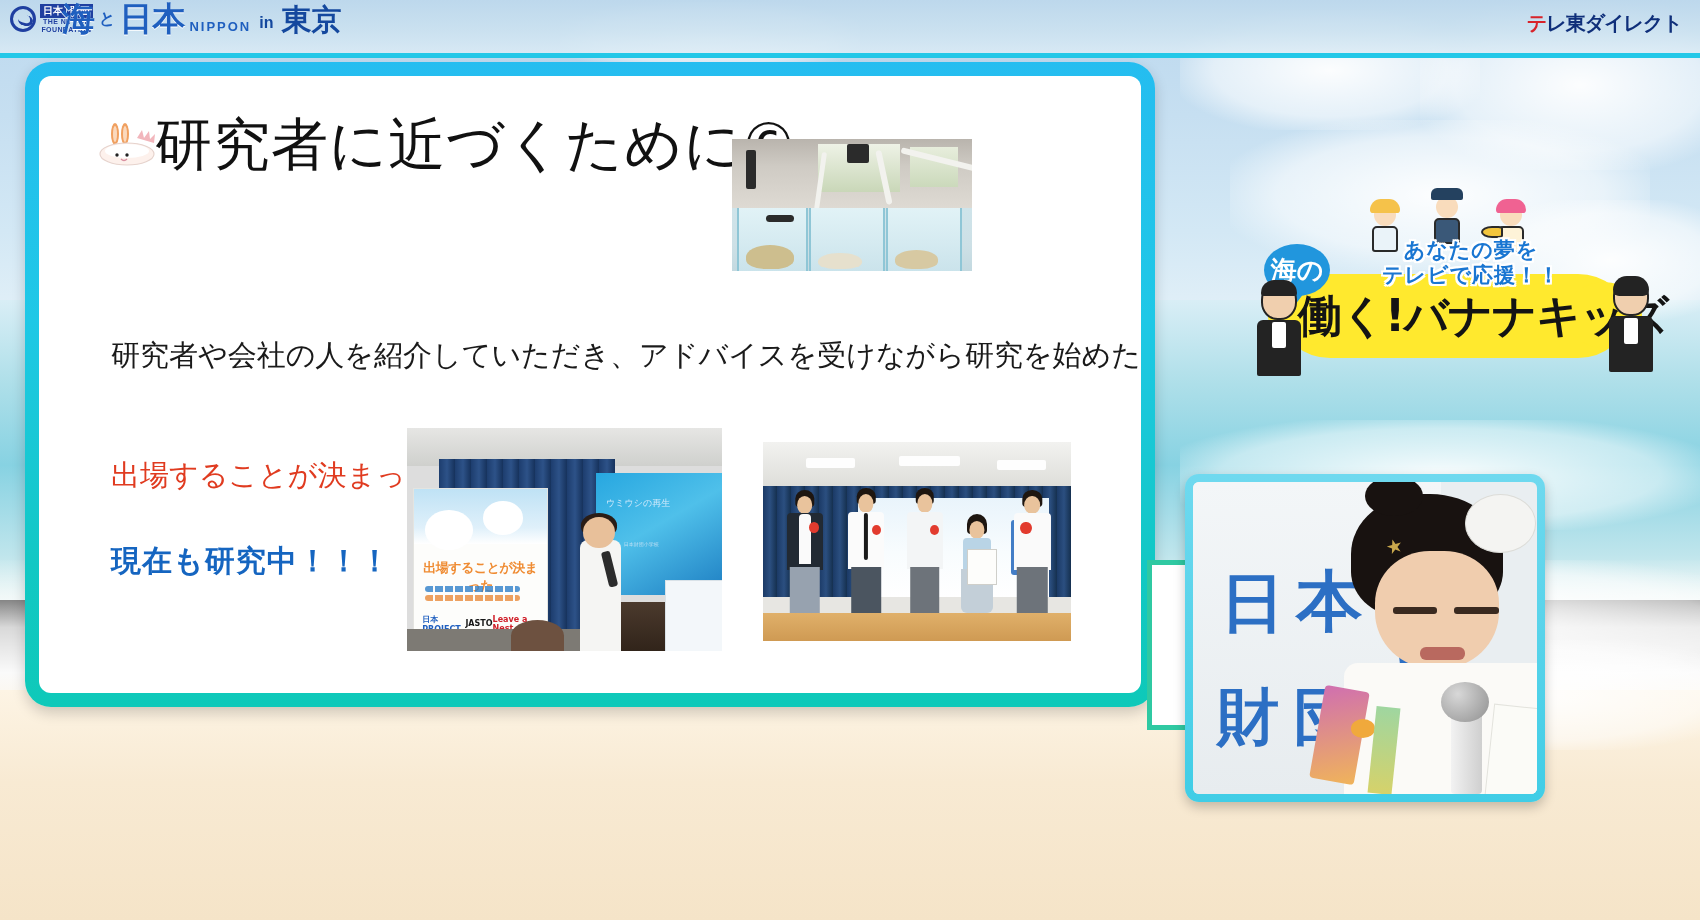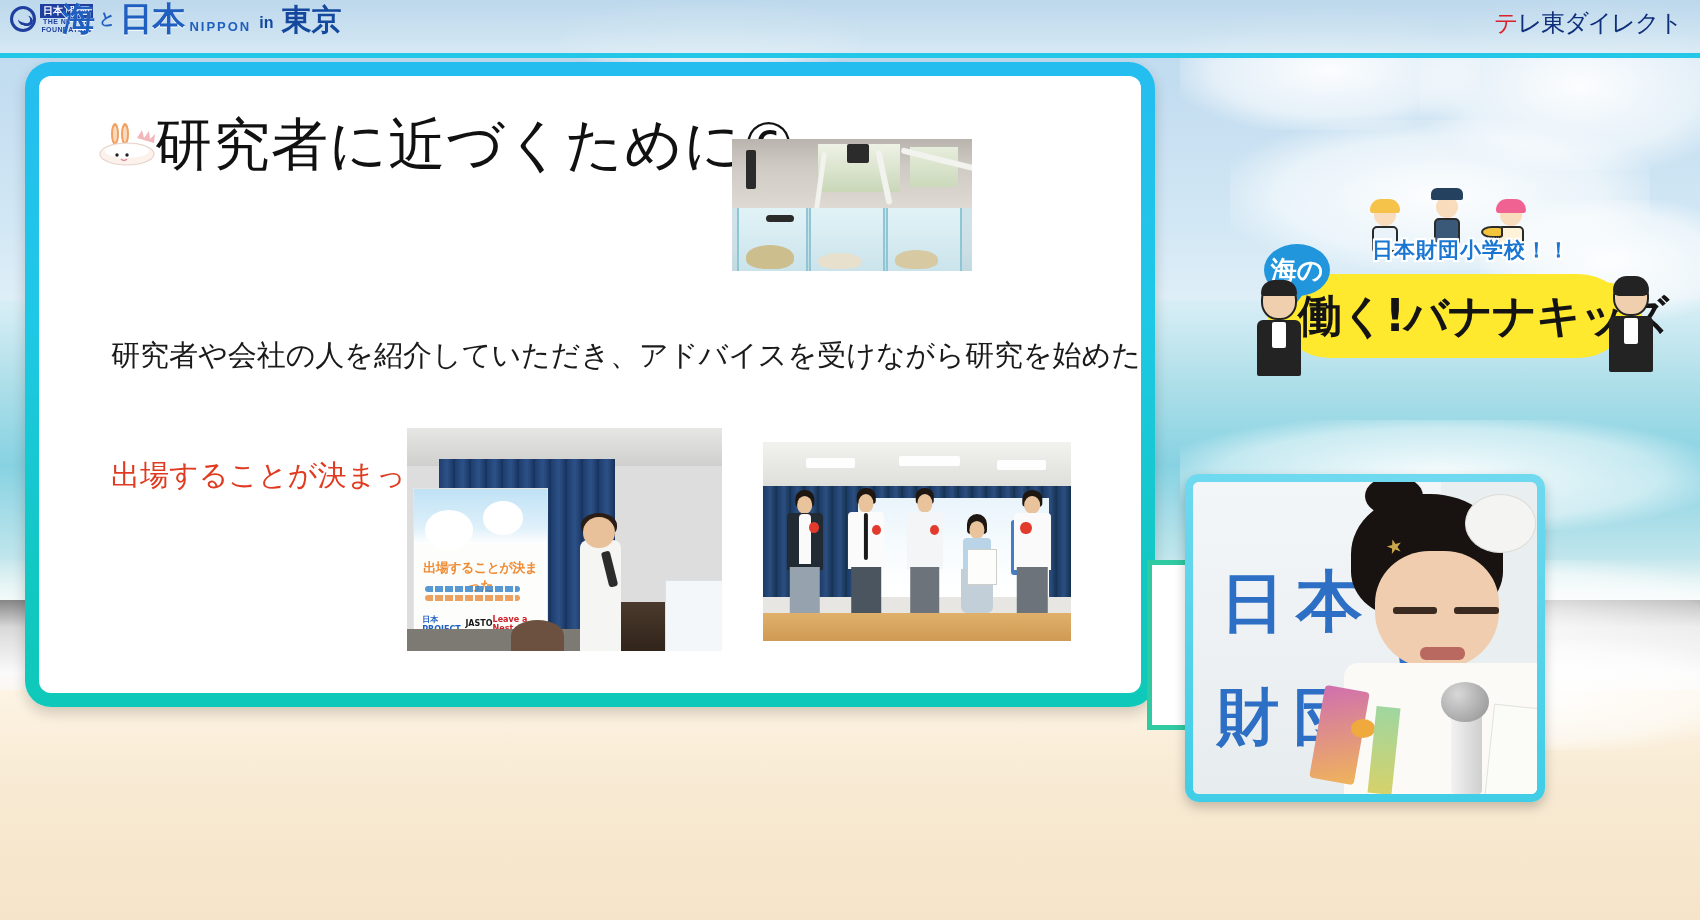--- a/index.html
+++ b/index.html
@@ -92,21 +92,21 @@
     line-height: 14px; margin-bottom: 2px;
   }
   .umi-in { font-size: 16px; font-weight: bold; color: #14489e; margin: 0 4px 4px 4px; }
   .umi-city {
     font-size: 30px; font-weight: bold; color: #14489e; line-height: 32px;
     font-family: "DejaVu Sans", sans-serif;
   }
 
   .tvtokyo-logo {
     position: absolute; right: 18px; top: 6px;
-    font-size: 24px; font-weight: normal; letter-spacing: -1px;
+    font-size: 20px; font-weight: bold; letter-spacing: -1px;
     color: #0f2f7a; line-height: 34px;
     font-family: "DejaVu Sans", sans-serif;
     white-space: nowrap;
   }
   .tvtokyo-logo .accent { color: #d8232a; }
 
   
   .slide-frame {
     position: absolute; left: 25px; top: 62px;
     width: 1130px; height: 645px;
@@ -430,20 +430,21 @@
           <circle cx="20" cy="33" r="1.7" fill="#222"></circle>
           <circle cx="30" cy="33" r="1.7" fill="#222"></circle>
           <path d="M24 37 q3 3 6 0" stroke="#d98fa0" stroke-width="1.4" fill="none"></path>
         </svg>
         <div class="slide-title">研究者に近づくために⑥</div>
       </div>
 
 
       <div class="body-line l1">研究者や会社の人を紹介していただき、アドバイスを受けながら研究を始めた。</div>
       <div class="body-line l3">出場することが決まった。</div>
+      <div class="body-line l4">現在も研究中！！！</div>
 
       <div class="photo photo-tank">
         <div class="tank-wall"></div>
         <div class="tank-win"></div>
         <div class="tank-win2"></div>
         <div class="tank-blackbox" style="left:48%;top:4%;width:9%;height:14%;"></div>
         <div class="tank-blackbox" style="left:6%;top:8%;width:4%;height:30%;"></div>
         <div class="tank-pipe" style="left:36%;top:10%;width:5px;height:44%;transform:rotate(8deg);"></div>
         <div class="tank-pipe" style="left:62%;top:8%;width:6px;height:42%;transform:rotate(-12deg);"></div>
         <div class="tank-pipe" style="left:70%;top:14%;width:34%;height:6px;border-radius:40px;transform:rotate(14deg);"></div>
@@ -454,20 +455,24 @@
           <div class="tank-coral" style="left:6%;width:20%;height:38%;background:#cdbe8e;"></div>
           <div class="tank-coral" style="left:36%;width:18%;height:26%;background:#e6e0cd;"></div>
           <div class="tank-coral" style="left:68%;width:18%;height:30%;background:#d7c9a2;"></div>
           <div class="tank-blackbox" style="left:14%;top:12%;width:12%;height:10%;border-radius:4px;"></div>
         </div>
       </div>
 
       <div class="photo photo-stage">
         <div class="st-ceiling"></div>
         <div class="st-curtain"></div>
+        <div class="st-screen">
+          <div class="st-screen-txt">ウミウシの再生</div>
+          <div class="st-screen-sub">日本財団小学校</div>
+        </div>
         <div class="st-banner">
           <div class="st-banner-sky"></div>
           <div class="st-banner-cloud" style="left:8%;top:14%;width:36%;height:26%;"></div>
           <div class="st-banner-cloud" style="left:52%;top:8%;width:30%;height:22%;"></div>
           <div class="st-banner-title">出場することが決まった</div>
           <div class="st-wave"></div>
           <div class="st-wave2"></div>
           <div class="st-logos">
             <span class="st-logo-t" style="color:#1f5fbf;">日本PROJECT</span>
             <span class="st-logo-t" style="color:#171717;">JASTO</span>
@@ -562,21 +567,22 @@
 
     <div class="kid" style="left:236px;top:8px;">
       <div class="kid-head" style="background:#f9dcbc;">
         <div style="position:absolute;left:-4px;top:-5px;width:30px;height:14px;background:#f06292;border-radius:14px 14px 4px 4px;"></div>
       </div>
       <div class="kid-body" style="background:#fef3d8;border:2px solid #2a2a2a;box-sizing:border-box;"></div>
       <div style="position:absolute;left:-13px;top:22px;width:22px;height:12px;background:#f2c53d;border-radius:50% 20% 20% 50%;border:2px solid #2a2a2a;box-sizing:border-box;"></div>
     </div>
 
     <div class="logo-tagline">
-      <div>日本財団小学校！！</div>
+      <div>あなたの夢を</div>
+      <div>テレビで応援！！</div>
     </div>
 
     <div class="logo-blob"></div>
 
     <div class="logo-bubble">
       <span class="logo-bubble-txt">海の</span>
     </div>
 
     <div class="logo-main">働く!バナナキッズ</div>
 

